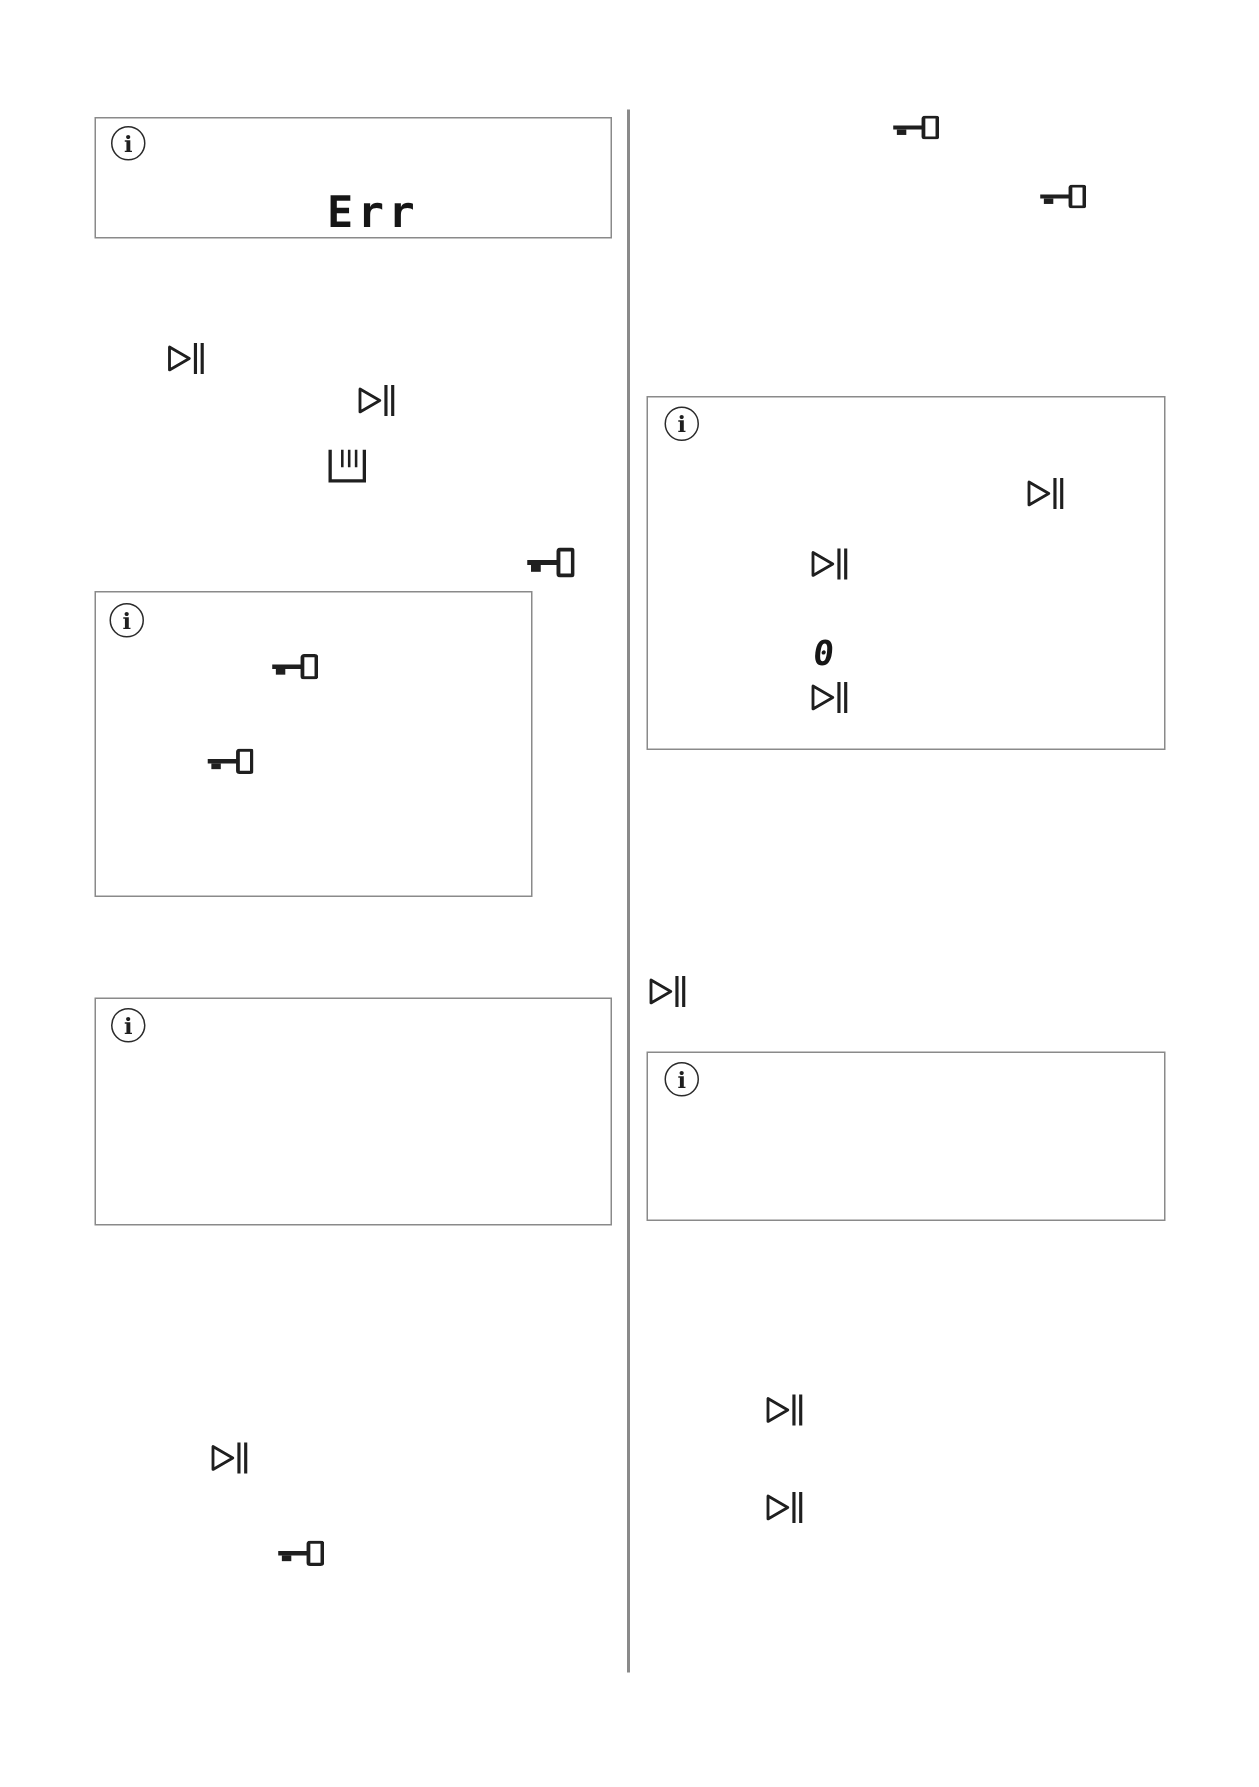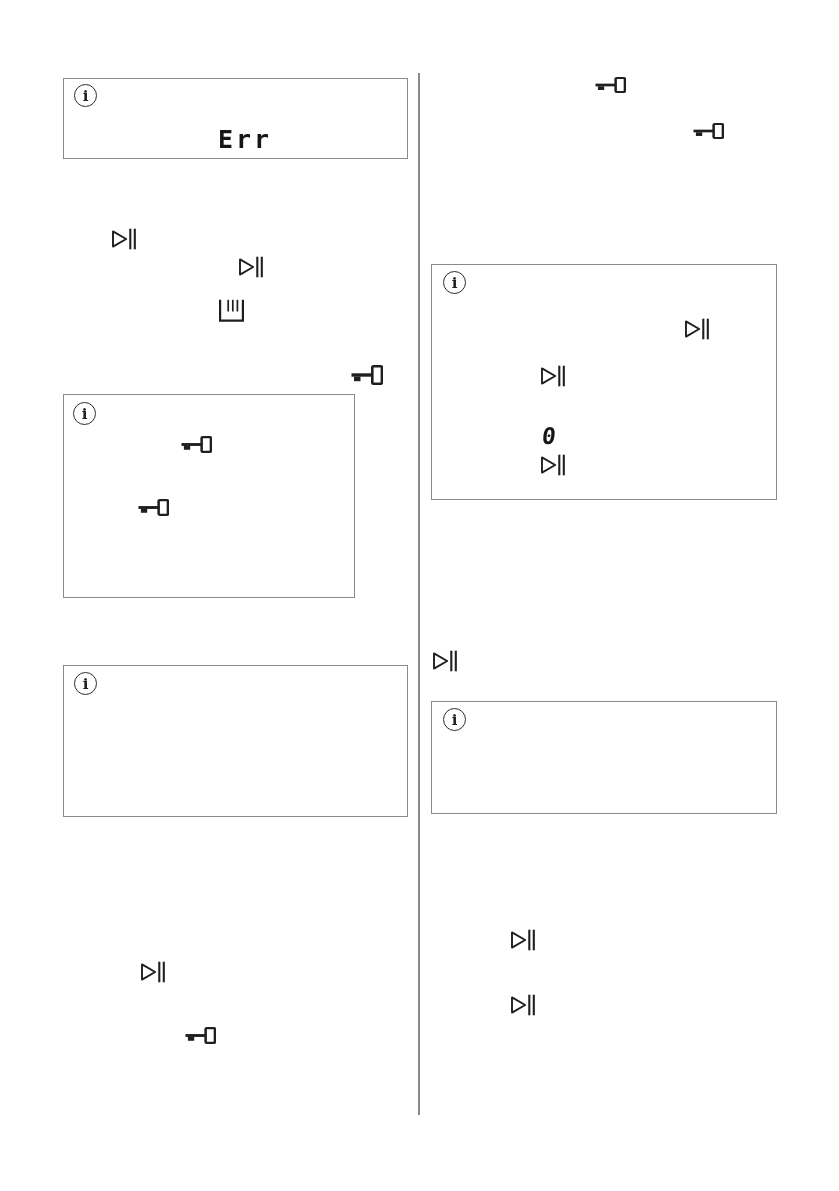--- a/index.html
+++ b/index.html
@@ -45,21 +45,21 @@
   }
   .icon { position: absolute; line-height: 0; }
   .seg {
     position: absolute;
     font-family: "DejaVu Sans Mono", monospace;
     font-weight: bold;
     color: #161616;
     line-height: 1;
     white-space: nowrap;
   }
-  .seg-err { font-size: 25px; letter-spacing: 3px; }
+  .seg-err { font-size: 29px; letter-spacing: 3px; }
   .seg-zero { font-size: 23px; transform: skewX(-7deg); }
   .defs { position: absolute; width: 0; height: 0; overflow: hidden; }
 </style>
 </head>
 <body>
 
 <svg class="defs" aria-hidden="true">
   <symbol id="sym-playpause" viewBox="0 0 27 22">
     <path d="M3 3.4 L3 18.6 L16.2 11 Z" fill="none" stroke="#1f1f1f" stroke-width="1.9" stroke-linejoin="round"></path>
     <line x1="20.3" y1="0.7" x2="20.3" y2="21.3" stroke="#1f1f1f" stroke-width="2.1"></line>

